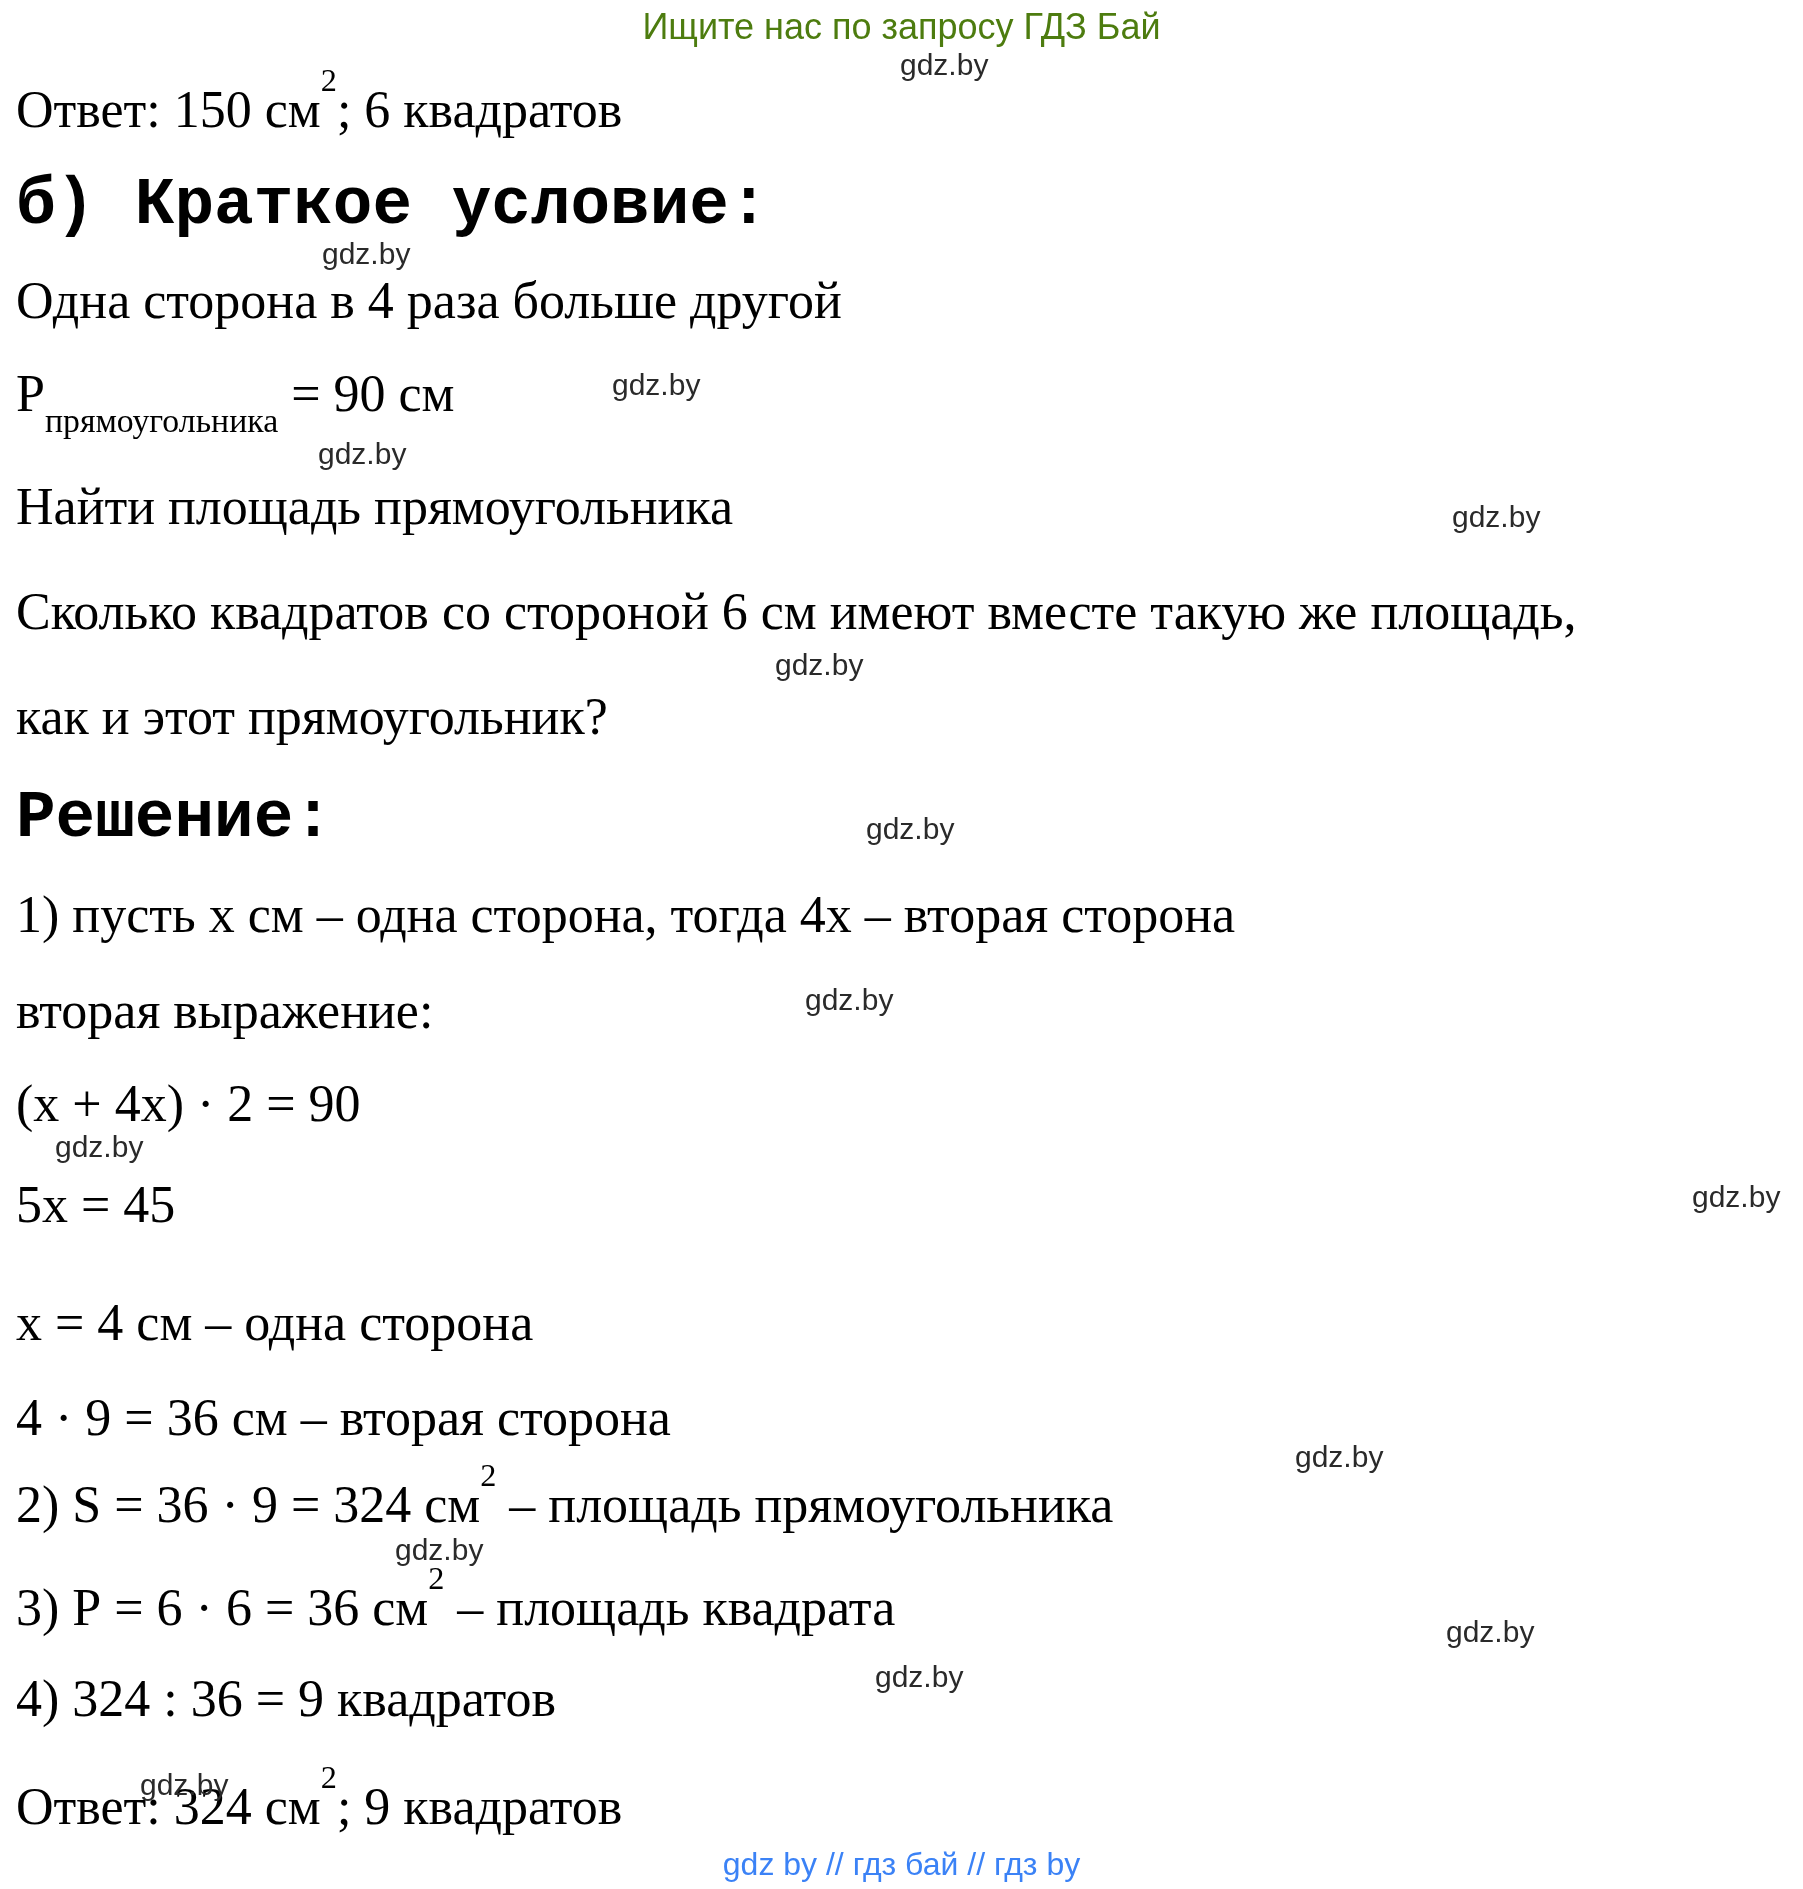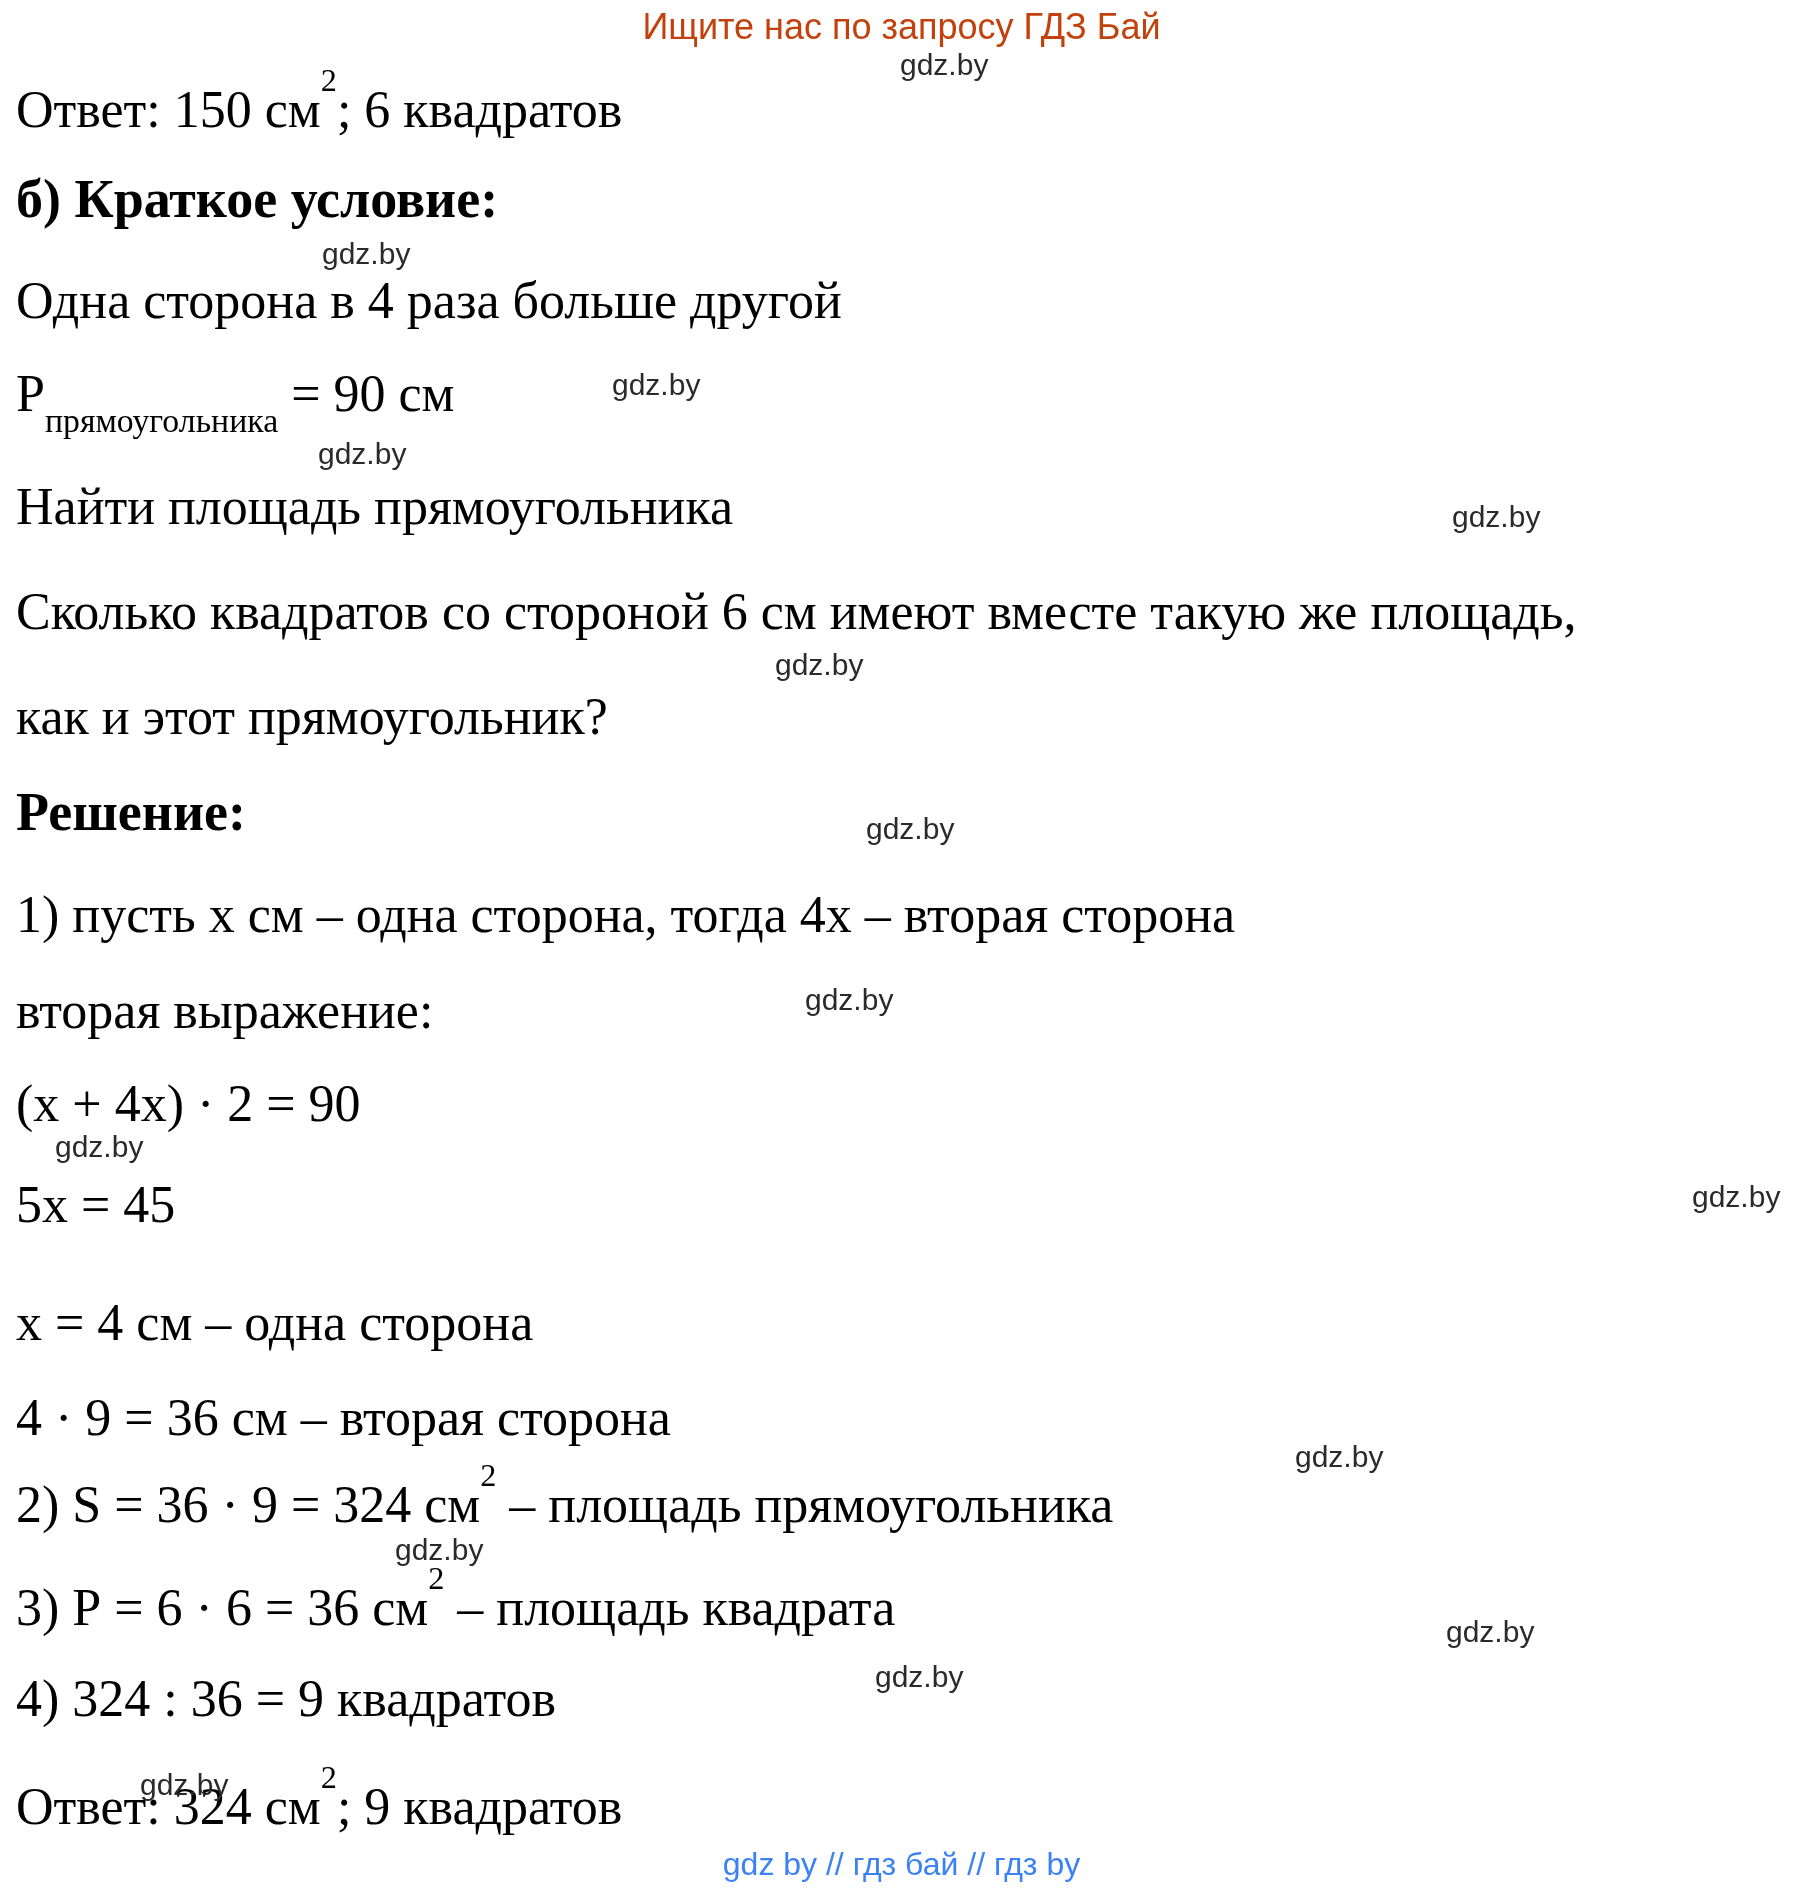--- a/index.html
+++ b/index.html
@@ -14,32 +14,32 @@
   }
   .footer{
     position:absolute;top:1846px;left:0;width:100%;text-align:center;
     font-family:"Liberation Sans","DejaVu Sans",sans-serif;
     font-size:32px;font-weight:500;white-space:nowrap;
   }
   .line{
     position:absolute;left:16px;font-size:52px;line-height:1.15;
     white-space:nowrap;
   }
-  .bold{font-weight:bold;font-size:54px;}
+  .bold{font-weight:bold;font-size:66px;font-family:Liberation Mono, monospace;}
   sup.s{font-size:0.62em;position:relative;top:-0.55em;}
   sub.s{font-size:0.65em;position:relative;top:0.28em;}
   .wm{
     position:absolute;font-family:"Liberation Sans","DejaVu Sans",sans-serif;
     font-size:30px;white-space:nowrap;
   }
 </style>
 </head>
 <body>
 
-<div class="banner" style="color: #c2410c;">Ищите нас по запросу ГДЗ Бай</div>
+<div class="banner" style="color: #4d7c0f;">Ищите нас по запросу ГДЗ Бай</div>
 
 <div class="line" style="top:80px"><span>Ответ: 150 см</span><sup class="s">2</sup><span>; 6 квадратов</span></div>
 
 <div class="line bold" style="top:168px">б) Краткое условие:</div>
 
 <div class="line" style="top:271px">Одна сторона в 4 раза больше другой</div>
 
 <div class="line" style="top:364px"><span>Р</span><sub class="s">прямоугольника</sub><span> = 90 см</span></div>
 
 <div class="line" style="top:477px">Найти площадь прямоугольника</div>

